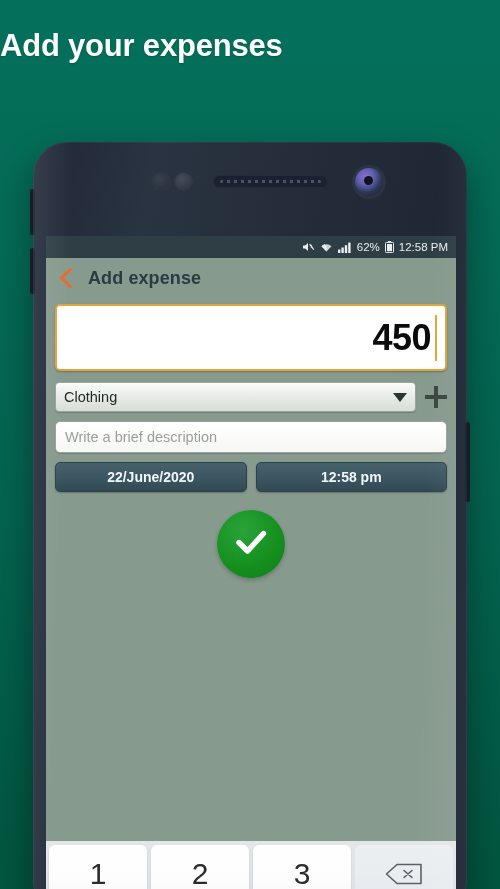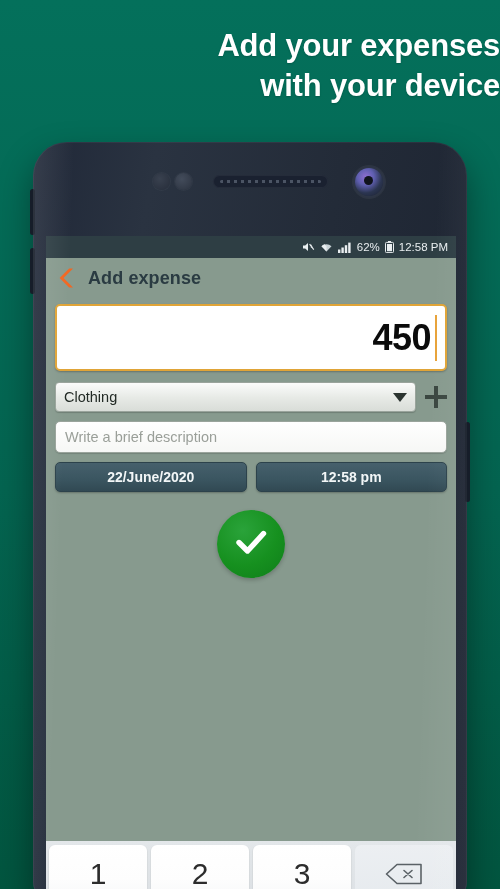--- a/index.html
+++ b/index.html
@@ -10,21 +10,21 @@
   }
   
   #backdrop{
     position:absolute;inset:0;
     background:
       radial-gradient(ellipse 300px 420px at 250px 560px, rgba(0,0,0,0.30) 0%, rgba(0,0,0,0.18) 42%, rgba(0,0,0,0.0) 72%),
       linear-gradient(180deg,#04705b 0%, #046450 55%, #02553f 100%);
   }
   #headline{
     position:absolute;left:0;right:0;top:26px;
-    text-align:right;color:#ffffff;
+    text-align:left;color:#ffffff;
     font-size:31px;font-weight:bold;line-height:1.30;
     letter-spacing:-0.2px;
     text-shadow:0 1px 2px rgba(0,0,0,0.18);
   }
   #headline .l{display:block;}
 
   
   #phone{
     position:absolute;left:33px;top:142px;width:434px;height:760px;
     background:linear-gradient(100deg,#202838 0%,#2a3341 22%,#232b38 55%,#1b2230 100%);
@@ -165,21 +165,20 @@
   }
   .key.fn{background:linear-gradient(180deg,#eceff2 0%,#e6eaee 100%);box-shadow:none;}
 </style>
 </head>
 <body>
 
 <div id="backdrop"></div>
 
 <div id="headline">
   <span class="l">Add your expenses</span>
-  <span class="l">with your device</span>
 </div>
 
 <div id="phone">
   <div class="sidekey" id="vol-up"></div>
   <div class="sidekey" id="vol-dn"></div>
   <div class="sidekey" id="power"></div>
 
   <div id="bezel-top">
     <div class="sensor" id="sensor-1"></div>
     <div class="sensor" id="sensor-2"></div>

